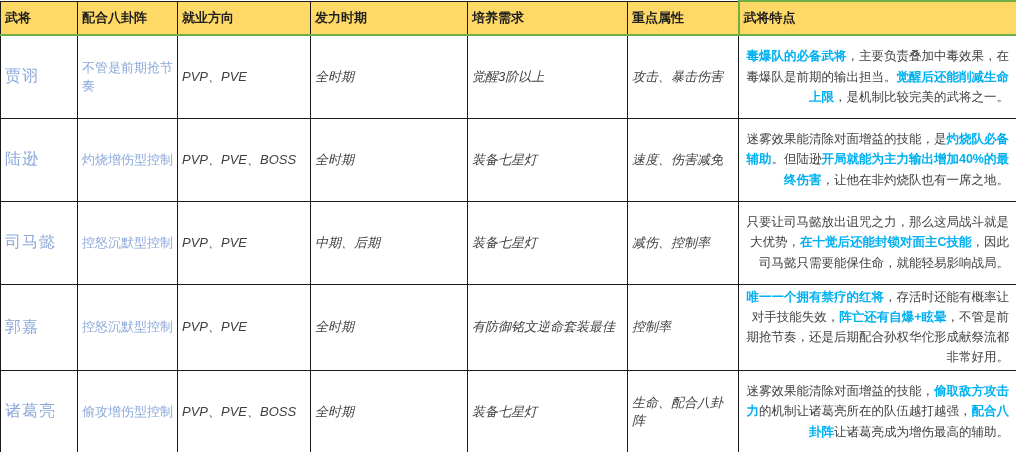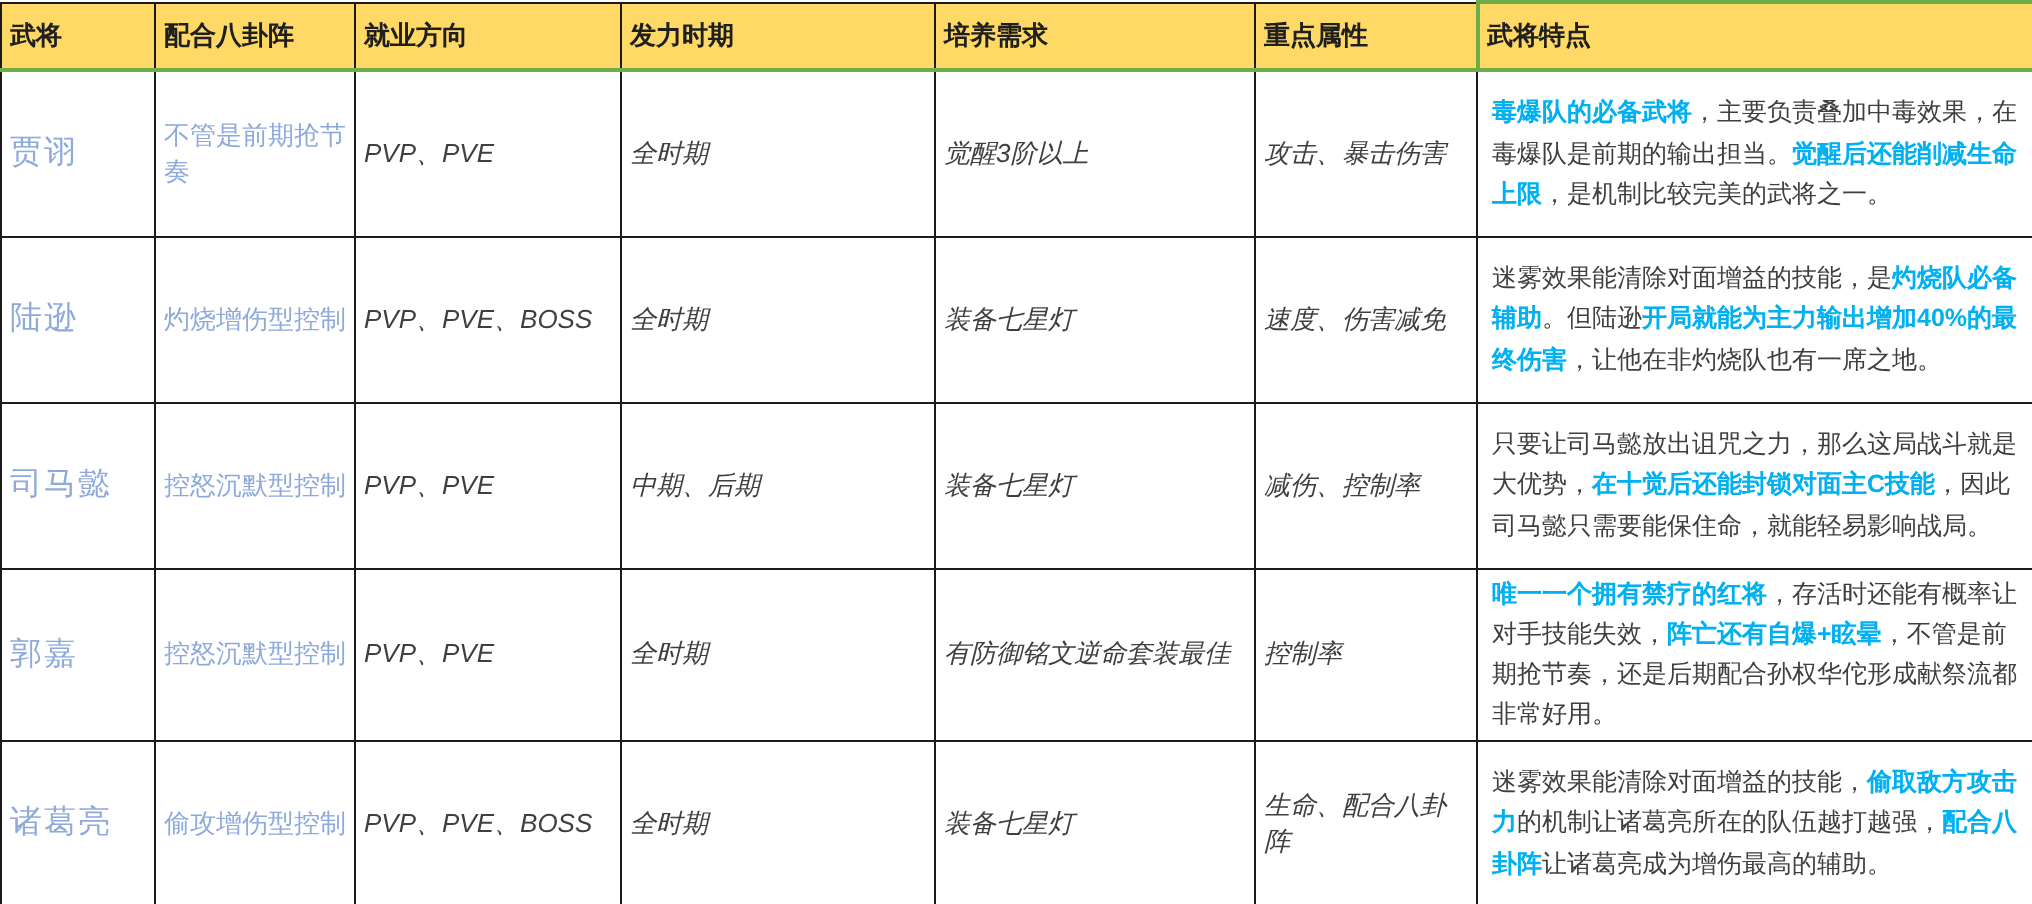--- a/index.html
+++ b/index.html
@@ -51,21 +51,21 @@
   td.c-emp, td.c-period, td.c-train, td.c-attr {
     color: var(--body-text, #3F3F3F);
     font-size: 13px;
     font-style: italic;
   }
   td.c-feat {
     color: var(--body-text, #3F3F3F);
     font-size: 12.5px;
     line-height: 1.62;
     padding: 2px 7px;
-    text-align: left;
+    text-align: right;
   }
   td.c-feat .seg.accent {
     color: var(--accent, #00B0F0);
     font-weight: bold;
   }
 </style>
 </head>
 <body>
 
 <table class="generals">

